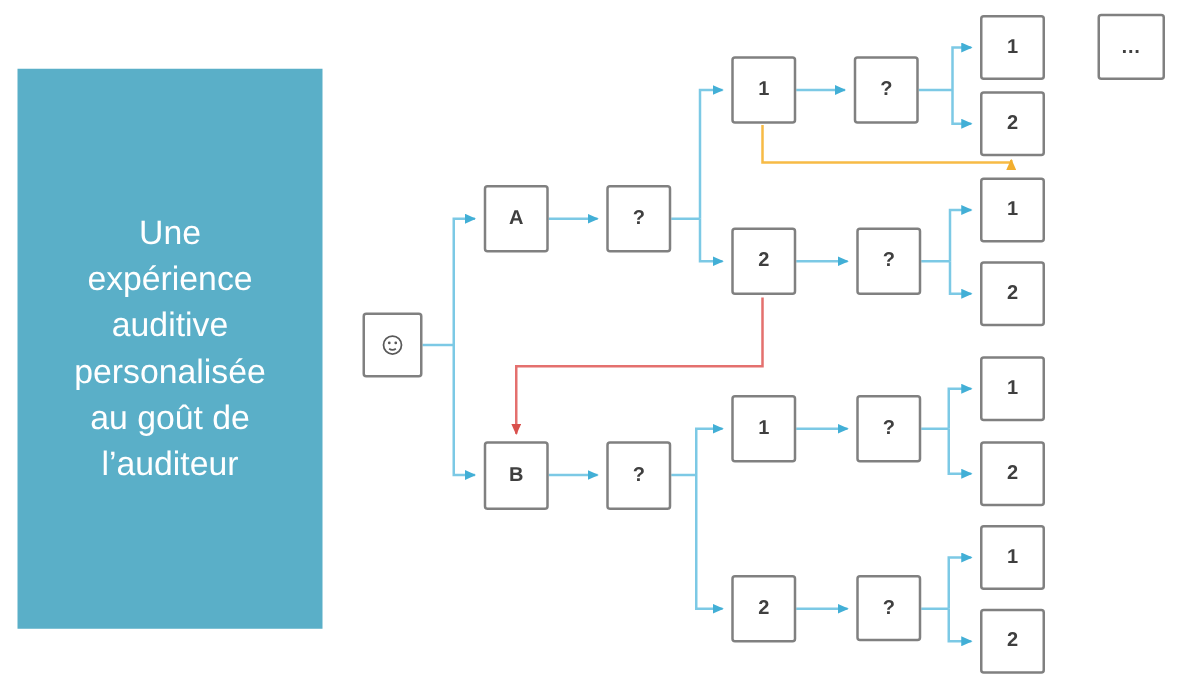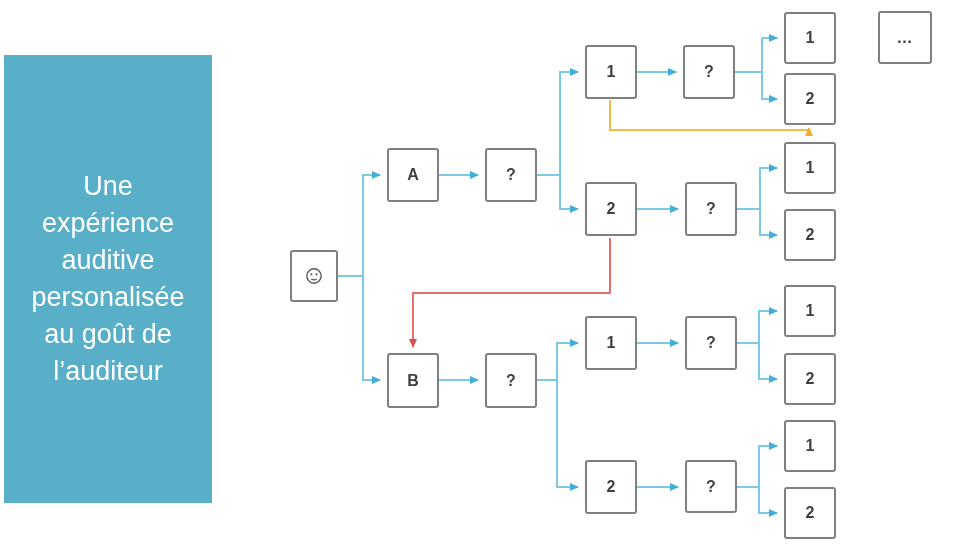--- a/index.html
+++ b/index.html
@@ -5,21 +5,21 @@
   html,body{margin:0;padding:0;background:#ffffff;}
   #stage{
     position:relative;
     width:960px;height:552px;
     background:#ffffff;
     font-family:"Liberation Sans", sans-serif;
     overflow:hidden;
   }
   .panel{
     position:absolute;
-    left:4px;top:55px;width:208px;height:448px;
+    left:14px;top:55px;width:244px;height:448px;
     background:var(--panel,#5AAFC8);
     color:var(--panel-text,#ffffff);
     display:flex;align-items:center;justify-content:center;
     text-align:center;
     font-size:27px;line-height:37px;
     white-space:pre-line;
   }
   .node{
     position:absolute;
     box-sizing:border-box;

